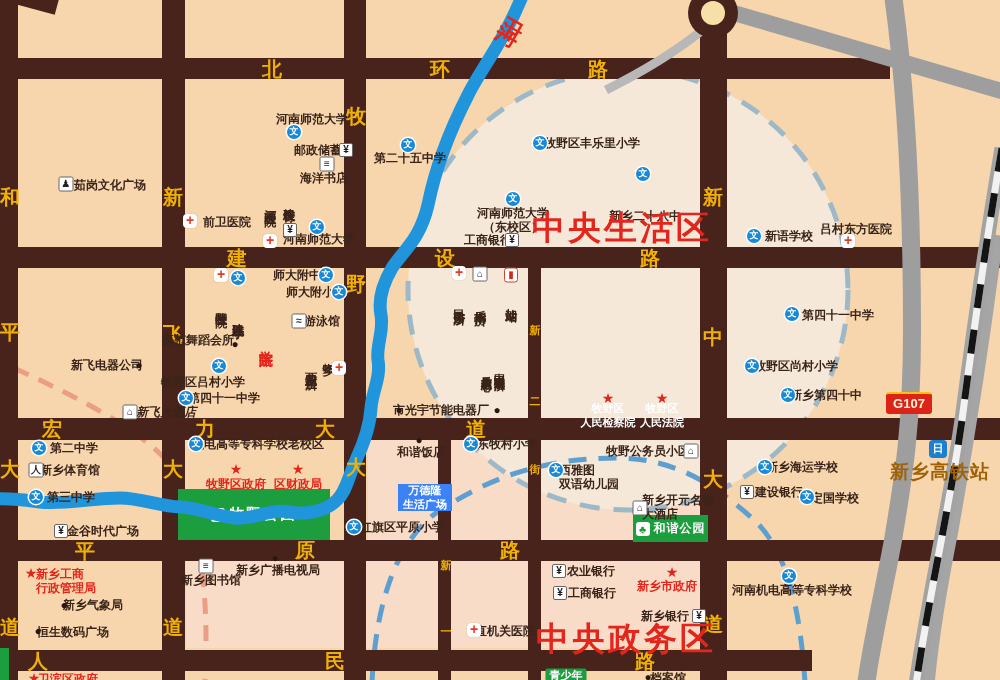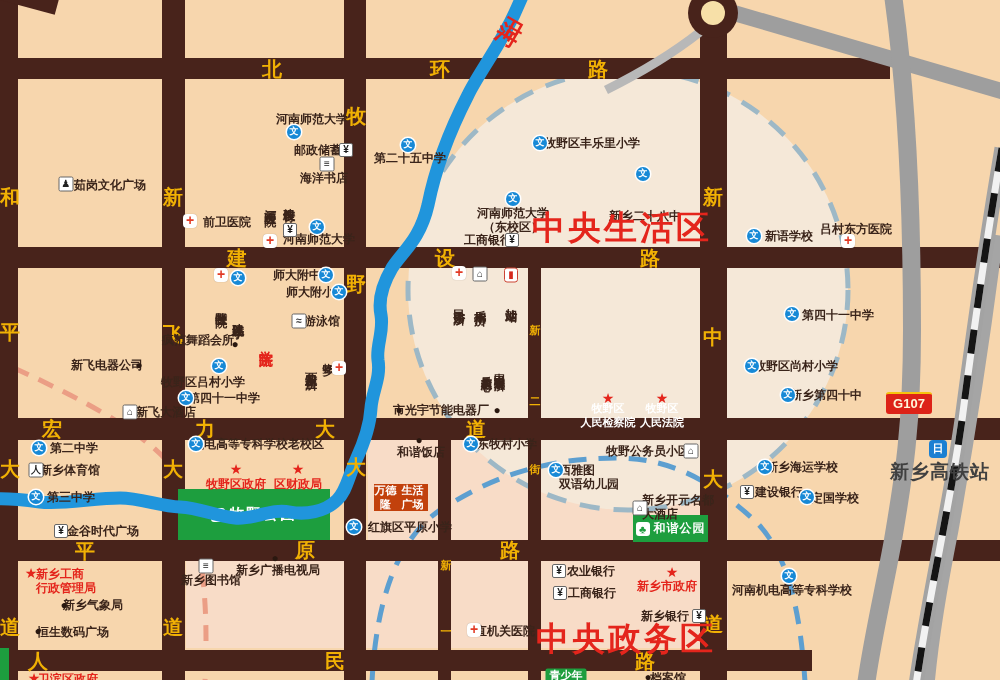--- a/index.html
+++ b/index.html
@@ -41,38 +41,38 @@
   .ic-bank,.ic-shop{background:#fff;color:#1a1a1a;border:1px solid #666;width:12px;height:12px;line-height:11px;border-radius:2px;}
   .ic-cross{background:#fff;color:#e23a25;border-radius:4px;font-size:14px;font-weight:900;line-height:12px;box-shadow:0 0 1px #00000055;}
   .ic-hotel,.ic-building,.ic-book,.ic-statue,.ic-swim,.ic-sports{background:#fff;color:#222;border:1px solid #666;border-radius:2px;width:13px;height:13px;line-height:12px;}
   .ic-dot{background:none;color:#2a1810;font-size:12px;width:10px;height:12px;line-height:12px;}
   .ic-star{background:none;color:#e4251c;font-size:14px;width:16px;height:14px;line-height:14px;}
   .ic-gas{background:#fff;border:1px solid #cc4433;color:#d5281c;width:12px;height:13px;line-height:12px;}
   .ic-tree{background:#fff;color:#1d9e3e;}
   
   .bigzone{position:absolute;transform:translate(-50%,-50%);color:#e4251c;font-size:33px;
            font-weight:800;letter-spacing:3px;white-space:nowrap;z-index:32;}
-  #hsr-label{position:absolute;transform:translate(-50%,-50%);color:#404040;font-size:19px;
+  #hsr-label{position:absolute;transform:translate(-50%,-50%);color:#a16207;font-size:19px;
              font-weight:800;letter-spacing:1px;white-space:nowrap;z-index:32;}
   #weihe-label{position:absolute;left:508px;top:4px;color:#e4251c;font-size:23px;font-weight:800;
                writing-mode:vertical-rl;text-orientation:upright;letter-spacing:6px;
                transform:rotate(30deg);z-index:32;}
   #g107{position:absolute;left:886px;top:392px;width:46px;height:20px;background:#dd2318;
         border-radius:3px;border-top:2px solid #f6c40e;color:#fff8dc;font-size:13px;font-weight:800;
         text-align:center;line-height:19px;z-index:32;}
   #train-badge{position:absolute;left:929px;top:440px;width:18px;height:18px;background:#1b7fd2;
                border-radius:4px;color:#fff;font-size:11px;line-height:17px;text-align:center;font-weight:700;z-index:32;}
   
   #project{position:absolute;left:540px;top:268px;width:167px;height:150px;background:#a5231d;z-index:20;}
   #project .dash{position:absolute;left:4px;top:4px;right:4px;bottom:4px;border:2px dashed #d4837a;}
   #project .pt{position:absolute;left:0;right:0;top:8px;text-align:center;color:#f7c80b;
                font-size:80px;font-weight:800;letter-spacing:6px;line-height:1.1;}
-  #wandelong{position:absolute;left:374px;top:484px;width:54px;height:27px;background:#c2410c;
+  #wandelong{position:absolute;left:398px;top:484px;width:54px;height:27px;background:#3b82f6;
              color:#fff;font-size:11px;font-weight:700;text-align:center;line-height:1.25;z-index:30;
-             display:flex;flex-direction:row;justify-content:center;}
+             display:flex;flex-direction:column;justify-content:center;}
 </style>
 </head>
 <body>
 
 <div id="stage">
 
   <svg id="svg-under" class="lay">
     <circle cx="628" cy="290" r="220" fill="#f5e8d8" stroke="#9db8c6" stroke-width="5" stroke-dasharray="20 14"></circle>
     <path d="M 14,368 C 80,398 140,430 168,462 C 188,485 200,540 204,590 C 207,625 206,655 205,682" fill="none" stroke="#eb9e85" stroke-width="5" stroke-dasharray="16 11"></path>
     <path d="M 372,682 C 376,600 398,530 452,503 C 505,470 560,458 616,458 C 678,458 718,488 752,518 C 786,548 800,606 805,682" fill="none" stroke="#5d9fd0" stroke-width="5" stroke-dasharray="18 12"></path>
@@ -274,21 +274,21 @@
         <div>西牧村卫生所</div>
       </div>
       <div class="ptxt v" style="font-size: 10px; left: 327px; top: 357px;">
         <div>牧野乡</div>
       </div>
       <span class="ic ic-cross" style="left: 339px; top: 368px;">+</span>
       <div class="ptxt" style="left: 107px; top: 365px;">
         <div>新飞电器公司</div>
       </div>
       <span class="ic ic-dot" style="left: 139px; top: 365px;">●</span>
-      <div class="ptxt" style="left: 166px; top: 412px;">
+      <div class="ptxt" style="left: 166px; top: 412px; font-style: italic;">
         <div>新飞大酒店</div>
       </div>
       <span class="ic ic-hotel" style="left: 130px; top: 412px;">⌂</span>
       <div class="ptxt v" style="left: 459px; top: 302px;">
         <div>民肃诊所</div>
       </div>
       <span class="ic ic-cross" style="left: 459px; top: 273px;">+</span>
       <div class="ptxt v" style="left: 480px; top: 303px;">
         <div>乐丰招待所</div>
       </div>
@@ -335,21 +335,21 @@
       </div>
       <span class="ic ic-school" style="left: 196px; top: 444px;">文</span>
       <div class="ptxt red" style="left: 236px; top: 484px;">
         <div>牧野区政府</div>
       </div>
       <span class="ic ic-star" style="left: 236px; top: 469px;">★</span>
       <div class="ptxt red" style="left: 298px; top: 484px;">
         <div>区财政局</div>
       </div>
       <span class="ic ic-star" style="left: 298px; top: 469px;">★</span>
-      <div class="ptxt" style="left: 402px; top: 527px; margin-left: 8px;">
+      <div class="ptxt" style="left: 402px; top: 527px;">
         <div>红旗区平原小学</div>
       </div>
       <span class="ic ic-school" style="left: 354px; top: 527px;">文</span>
       <div class="ptxt" style="left: 74px; top: 448px;">
         <div>第二中学</div>
       </div>
       <span class="ic ic-school" style="left: 39px; top: 448px;">文</span>
       <div class="ptxt" style="left: 70px; top: 470px; text-align: center;">
         <div>新乡体育馆</div>
       </div>

